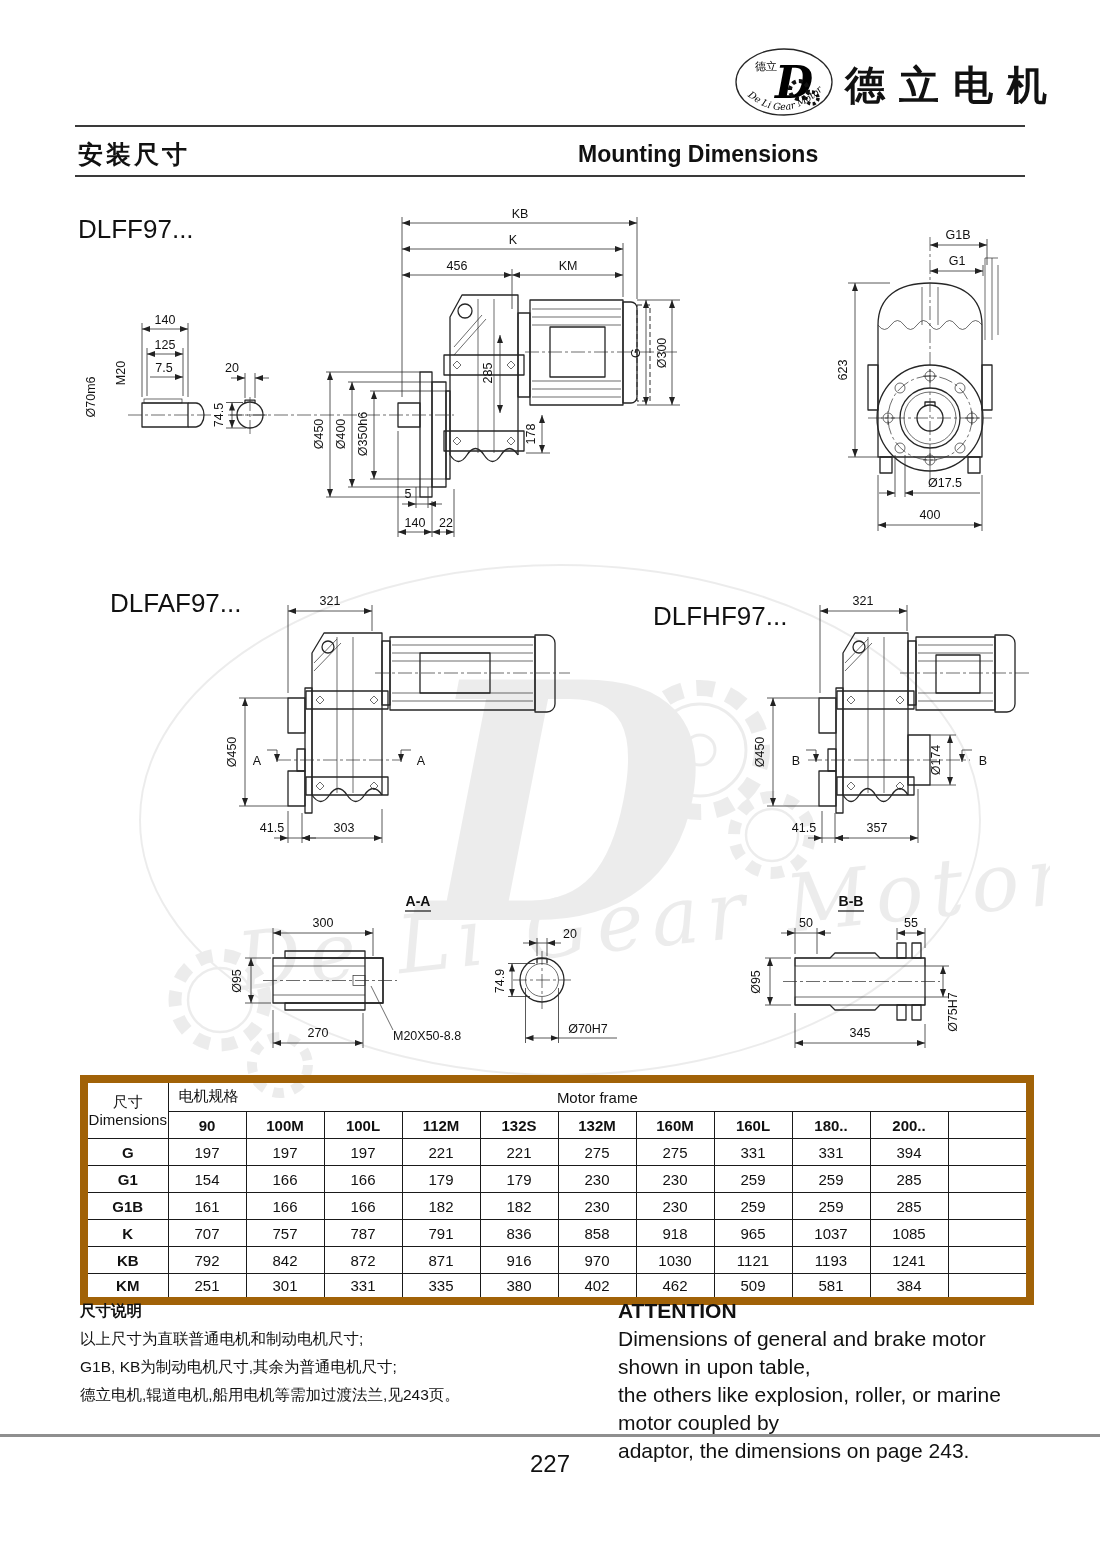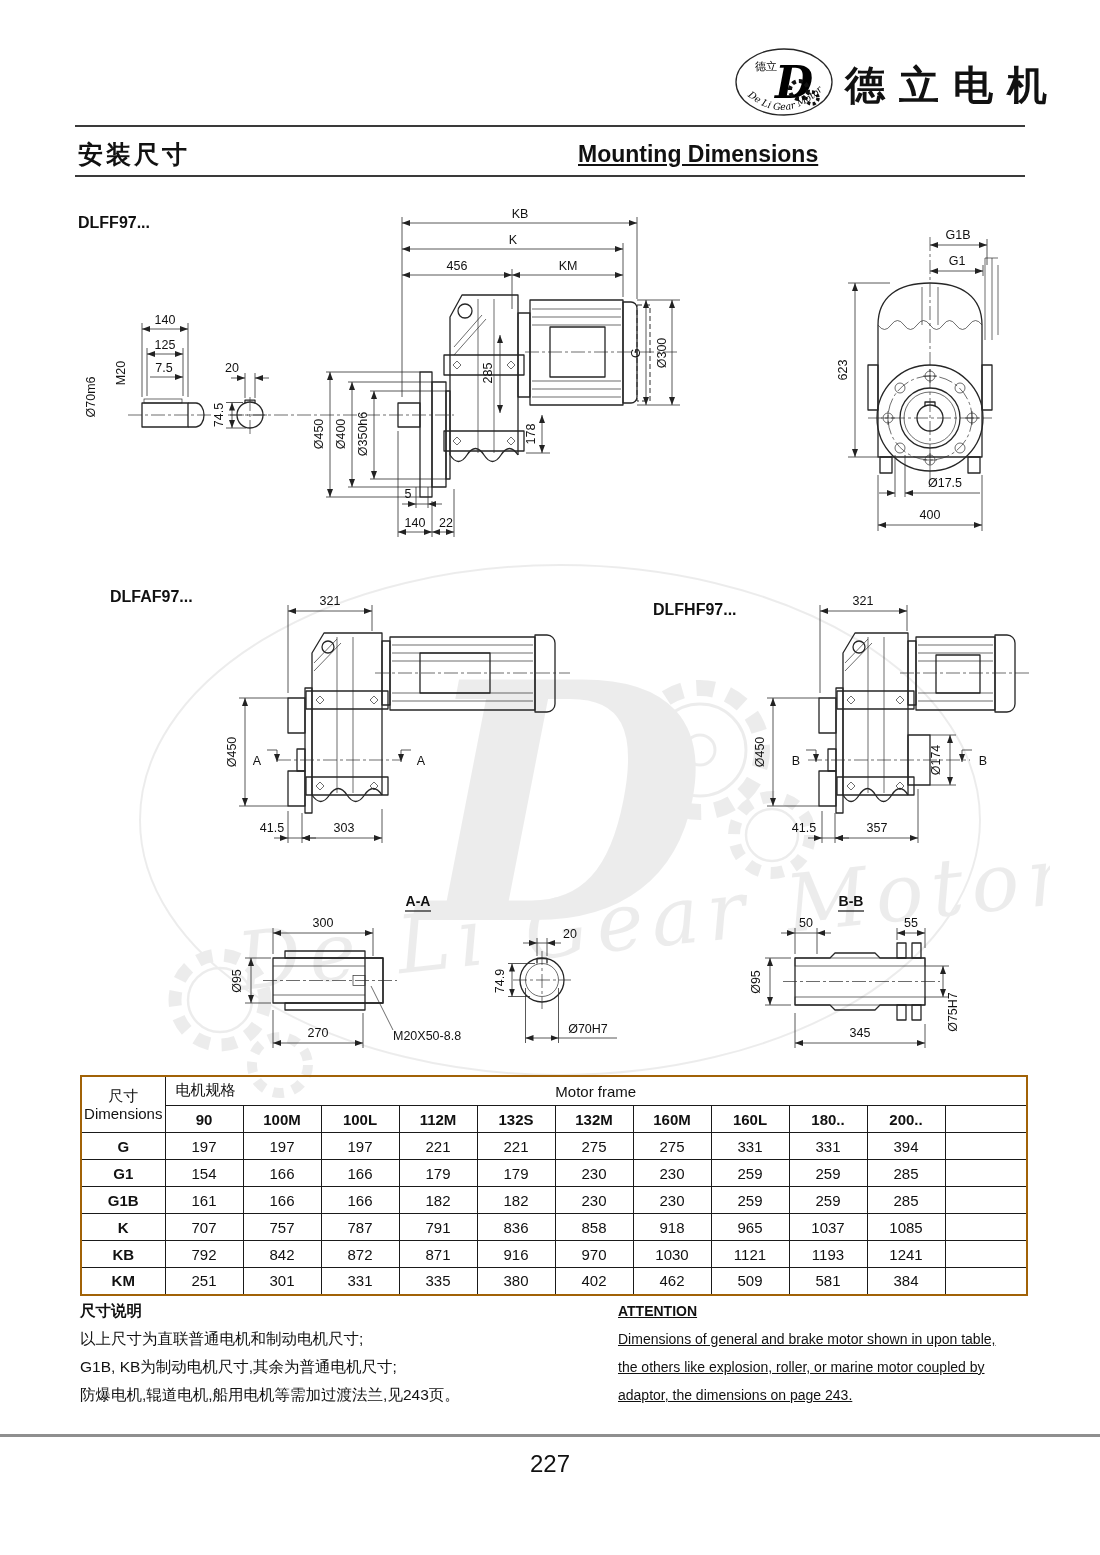--- a/index.html
+++ b/index.html
@@ -1,46 +1,46 @@
 <!DOCTYPE html>
 <html><head>
 <meta charset="utf-8">
 <style>
   html,body{margin:0;padding:0;background:#fff;}
   body{font-family:"Liberation Sans","DejaVu Sans",sans-serif;color:#111;}
   #page{position:relative;width:1100px;height:1555px;background:#fff;overflow:hidden;}
   .abs{position:absolute;}
   .rule{background:#3a3a3a;height:2px;}
   .title-cn{font-size:25px;font-weight:bold;letter-spacing:3px;}
-  .title-en{font-size:23px;font-weight:bold;text-decoration:underline;}
+  .title-en{font-size:23px;font-weight:bold;}
   .brand{font-size:40px;font-weight:bold;font-family:"DejaVu Serif","Liberation Serif",serif;letter-spacing:14px;white-space:nowrap;}
-  .dwg-label{font-size:16px;font-weight:bold;}
+  .dwg-label{font-size:26px;font-weight:normal;}
   svg{display:block;}
   .ln{fill:none;stroke:#262626;stroke-width:1.3;stroke-linejoin:round;}
   .tn{fill:none;stroke:#2e2e2e;stroke-width:0.7;}
   .dim{fill:none;stroke:#2e2e2e;stroke-width:0.8;}
   .cl{fill:none;stroke:#2e2e2e;stroke-width:0.7;stroke-dasharray:14 3 3 3;}
   .dsh{fill:none;stroke:#2e2e2e;stroke-width:1;stroke-dasharray:5 3;}
   .dt{font-size:12.5px;fill:#111;font-family:"Liberation Sans","DejaVu Sans",sans-serif;}
   .st{font-size:14px;font-weight:bold;fill:#111;}
   .wm{opacity:0.07;}
   
   #dimtable{border-collapse:collapse;table-layout:fixed;width:946px;font-size:15px;}
   #dimtable th,#dimtable td{border:1px solid #1a1a1a;text-align:center;padding:0;vertical-align:middle;}
-  #dimtable{border:2px solid #a16207;}
+  #dimtable{border:8px solid #a16207;}
   #dimtable thead tr:first-child th{height:28px;}
   #dimtable thead tr:last-child th{height:26px;font-weight:bold;margin-left:40px;}
   #dimtable tbody th{font-weight:bold;}
   #dimtable tbody tr{height:27px;}
   #dimtable .c0{font-weight:normal;font-size:15px;line-height:18px;}
   #dimtable .spec{position:relative;font-weight:normal;}
   #dimtable .spec .cn{position:absolute;left:10px;top:4px;}
   .notes{font-size:15.5px;line-height:28px;}
   .notes .nt{font-weight:bold;}
-  .notes-en{font-size:14px;line-height:28px;text-decoration:underline;}
+  .notes-en{font-size:21px;line-height:28px;}
   .notes-en .nt{font-weight:bold;}
   .pagenum{font-size:24px;text-align:center;width:1100px;}
   .footer-rule{background:#8f8f8f;height:3px;}
 </style>
 </head>
 <body>
 
 <div id="page">
 
   <svg class="abs wm" style="left:100px;top:520px;" width="950" height="600" viewBox="0 0 950 600">
@@ -655,21 +655,21 @@
             <td></td>
           </tr>
         </tbody>
       </table>
   </div>
 
   <div class="abs notes" style="left:80px;top:1297px;width:520px;">
     <div class="nt">尺寸说明</div>
     <div>以上尺寸为直联普通电机和制动电机尺寸;</div>
     <div>G1B, KB为制动电机尺寸,其余为普通电机尺寸;</div>
-    <div>防爆电机,辊道电机,船用电机等需加过渡法兰,见243页。</div>
+    <div>德立电机,辊道电机,船用电机等需加过渡法兰,见243页。</div>
   </div>
   <div class="abs notes-en" style="left:618px;top:1297px;width:430px;">
     <div class="nt">ATTENTION</div>
     <div>Dimensions of general and brake motor shown in upon table,</div>
     <div>the others like explosion, roller, or marine motor coupled by</div>
     <div>adaptor, the dimensions on page 243.</div>
   </div>
 
   <div class="abs footer-rule" style="left:0;top:1434px;width:1100px;"></div>
   <div class="abs pagenum" style="left:0;top:1450px;">227</div>

